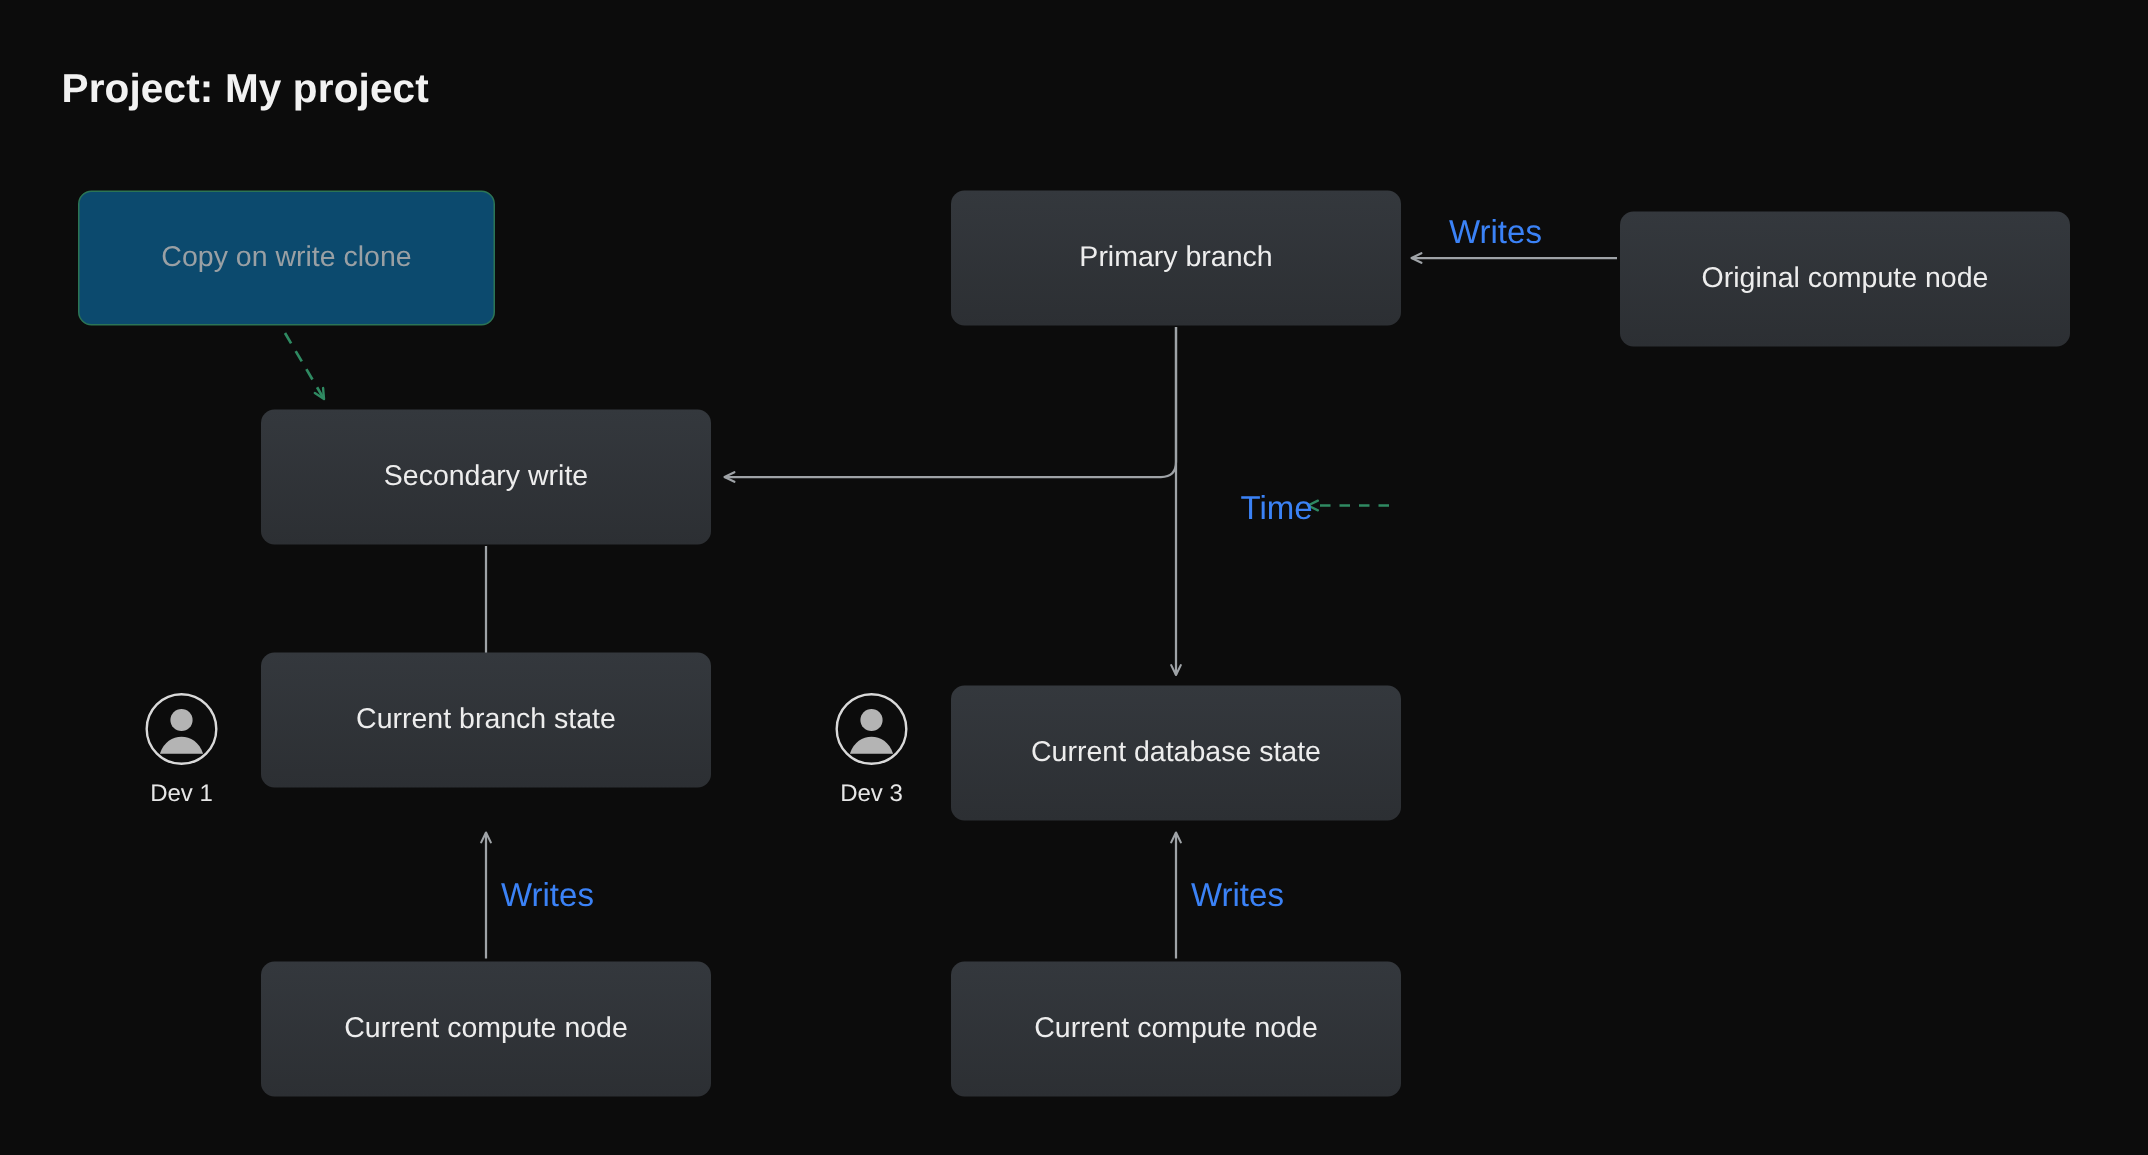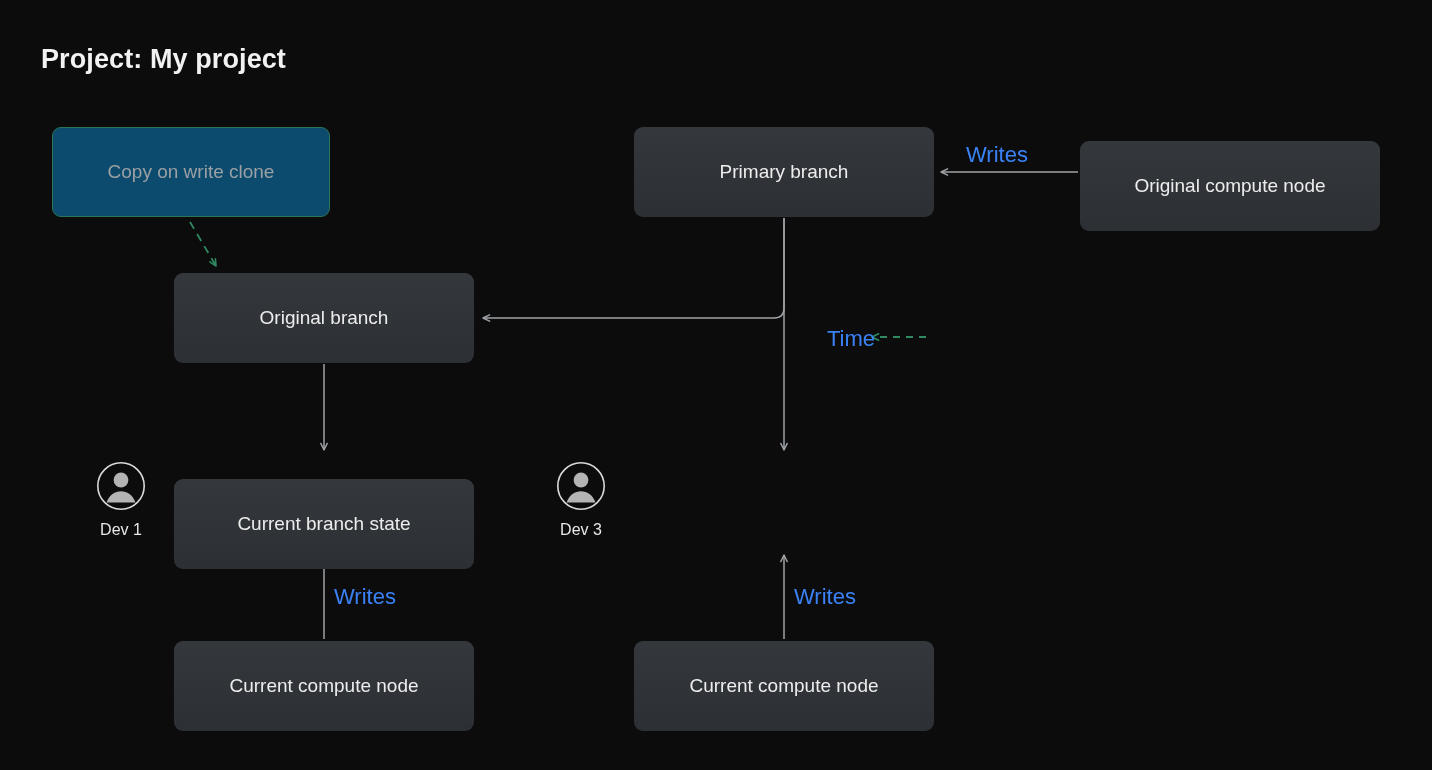--- a/index.html
+++ b/index.html
@@ -150,28 +150,31 @@
 
   <div class="node" style="left:634px; top:127px; width:300px; height:90px;">
     <span>Primary branch</span>
   </div>
 
   <div class="node" style="left:1080px; top:127px; width:300px; height:90px;margin-top:14px;">
     <span>Original compute node</span>
   </div>
 
   <div class="node" style="left:174px; top:273px; width:300px; height:90px;">
-    <span>Original branch</span>
-  </div>
-
-
-  <div class="node" style="left:174px; top:479px; width:300px; height:90px;">
+    <span>Secondary write</span>
+  </div>
+
+
+  <div class="node" style="left:174px; top:435px; width:300px; height:90px;">
     <span>Current branch state</span>
   </div>
 
+  <div class="node" style="left:634px; top:457px; width:300px; height:90px;">
+    <span>Current database state</span>
+  </div>
 
   <div class="node" style="left:174px; top:641px; width:300px; height:90px;">
     <span>Current compute node</span>
   </div>
 
   <div class="node" style="left:634px; top:641px; width:300px; height:90px;">
     <span>Current compute node</span>
   </div>
 
   <svg class="avatar" style="left:96px; top:461px;" viewBox="0 0 50 50" xmlns="http://www.w3.org/2000/svg">

